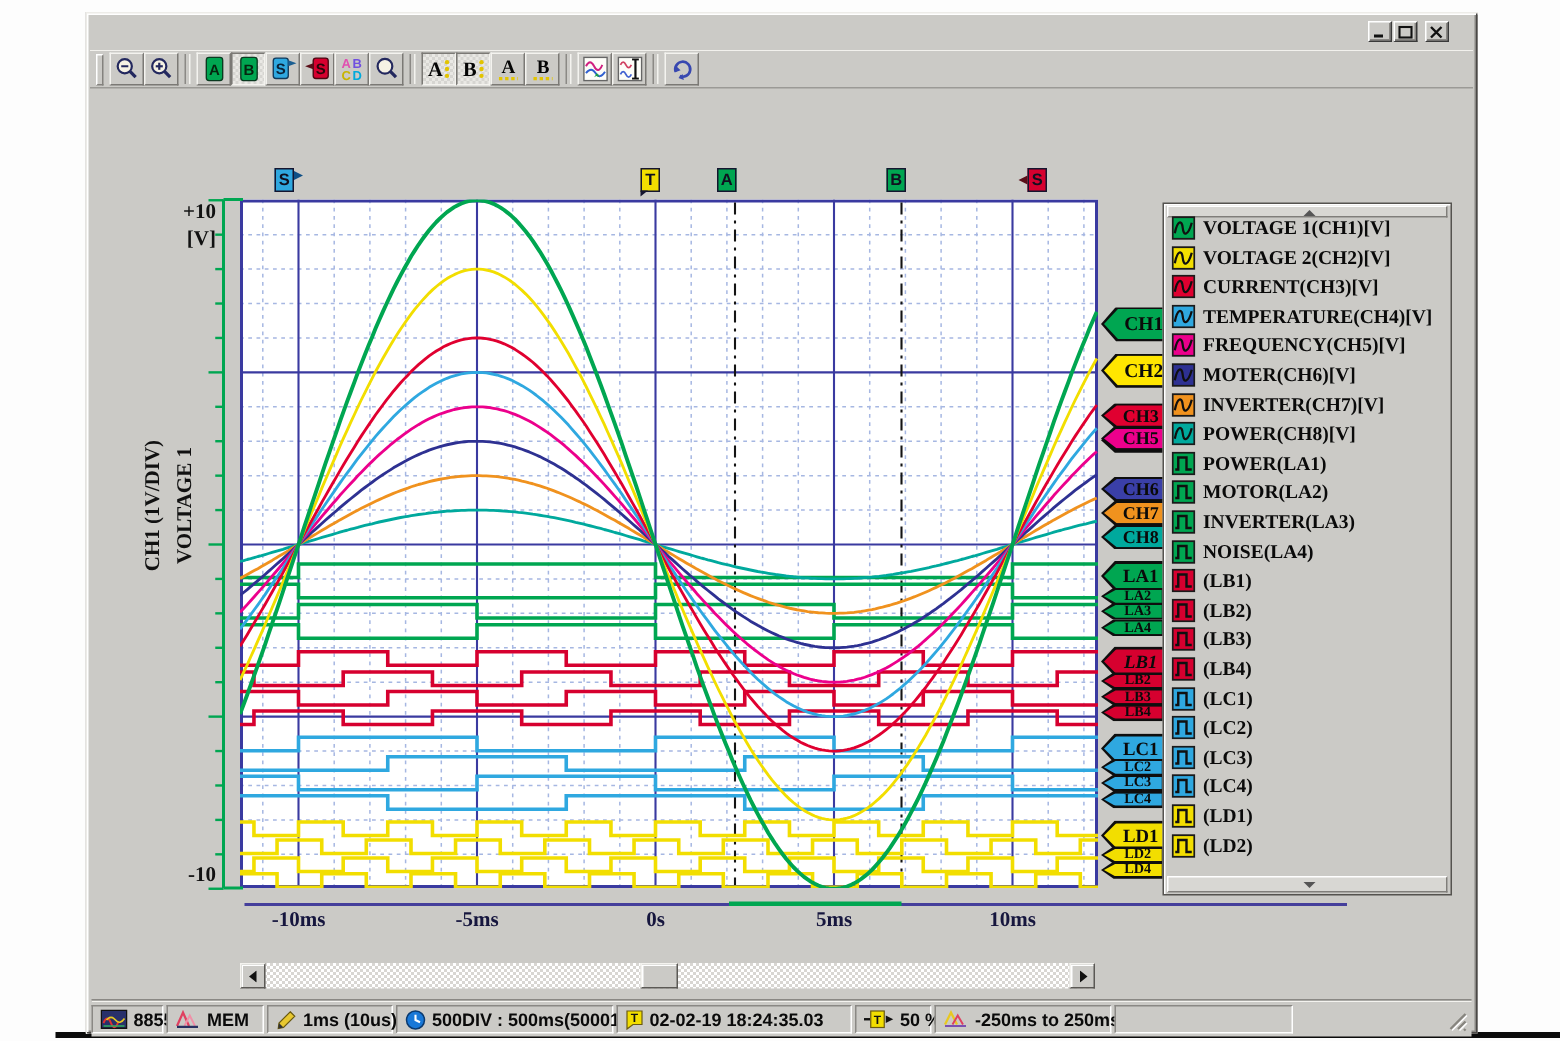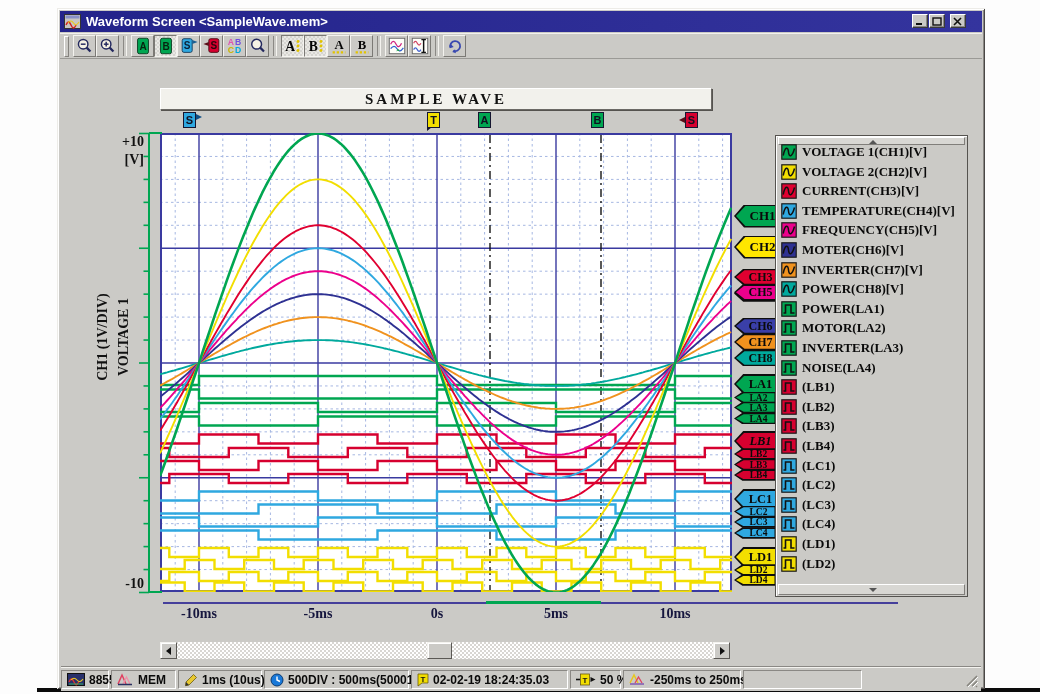--- a/index.html
+++ b/index.html
@@ -82,29 +82,20 @@
       font:bold 12px "Liberation Sans",sans-serif;color:#0A0A0A;white-space:nowrap;}
   .grip{position:absolute;left:962px;top:672px;width:17px;height:16px;}
 </style>
 </head>
 <body>
 
 <div id="canvas">
   <div class="blackbar"></div>
   <div class="win"></div>
 
-  <div class="titlebar">
-    <svg class="title-ico" viewBox="0 0 17 15">
-      <rect x="0.5" y="0.5" width="16" height="14" fill="#C8C6C2" stroke="#333"></rect>
-      <rect x="1.5" y="1.5" width="14" height="3" fill="#8890C8"></rect>
-      <path d="M2 11 Q4.5 5 7 11 T12 11" stroke="#D02020" fill="none" stroke-width="1.4"></path>
-      <path d="M4 9 Q7 5 9.5 9 T15 8" stroke="#E8C820" fill="none" stroke-width="1.2"></path>
-    </svg>
-    <span class="titletext">Waveform Screen &lt;SampleWave.mem&gt;</span>
-  </div>
   <button class="winbtn" style="left:912px">
       <svg width="10" height="9">
         <rect x="1" y="6" width="6" height="2" fill="#111"></rect>
       </svg>
     </button>
   <button class="winbtn" style="left:929px">
       <svg width="10" height="9">
         <rect x="1" y="1" width="8" height="7" fill="none" stroke="#111" stroke-width="1.4"></rect>
       </svg>
     </button>
@@ -225,23 +216,20 @@
       <button class="tbtn" style="left: 443px;">
         <svg viewBox="0 0 22 22">
           <path d="M6 13 A5.5 5.5 0 1 1 9 16.2" stroke="#3848B0" fill="none" stroke-width="2"></path>
           <path d="M6.5 9 l-1.2 4.6 4.3 -1.6 z" fill="#3848B0"></path>
           <path d="M12 19 l-4 -1.4 3 -3 z" fill="#3848B0"></path>
         </svg>
       </button>
     </div>
 
 
-  <div class="wavetitle">
-    <span>SAMPLE WAVE</span>
-  </div>
   <div id="markers">
       <div class="mark" style="left: 183px; background: rgb(47, 168, 224);">
         <span>S</span>
         <div class="arr-r"></div>
       </div>
       <div class="mark" style="left: 427px; background: rgb(242, 222, 0);">
         <span>T</span>
         <div class="tail"></div>
       </div>
       <div class="mark" style="left: 478px; background: rgb(0, 166, 81);">

